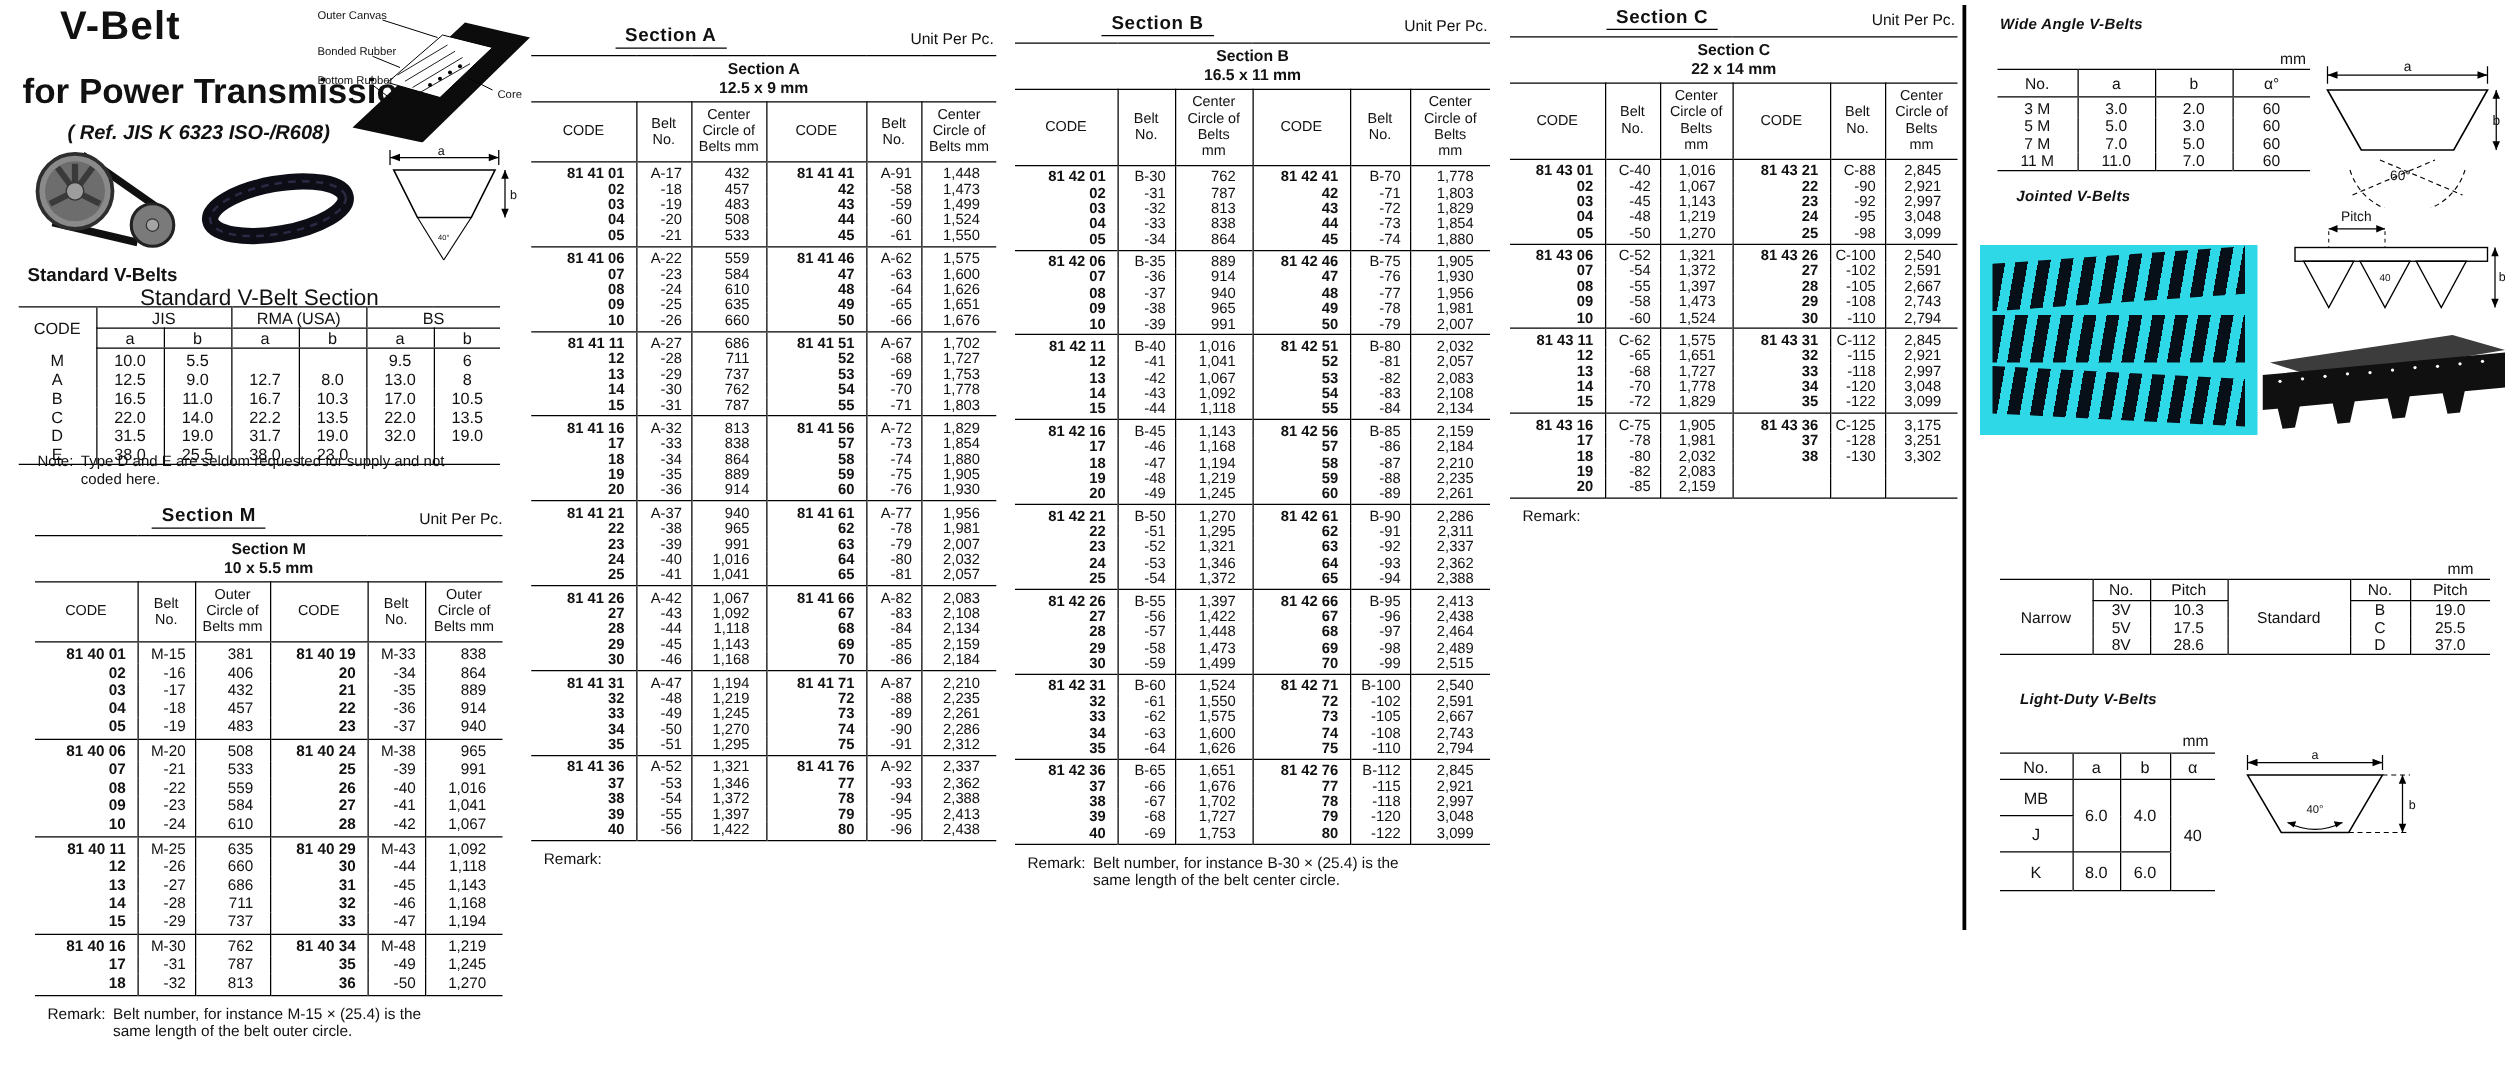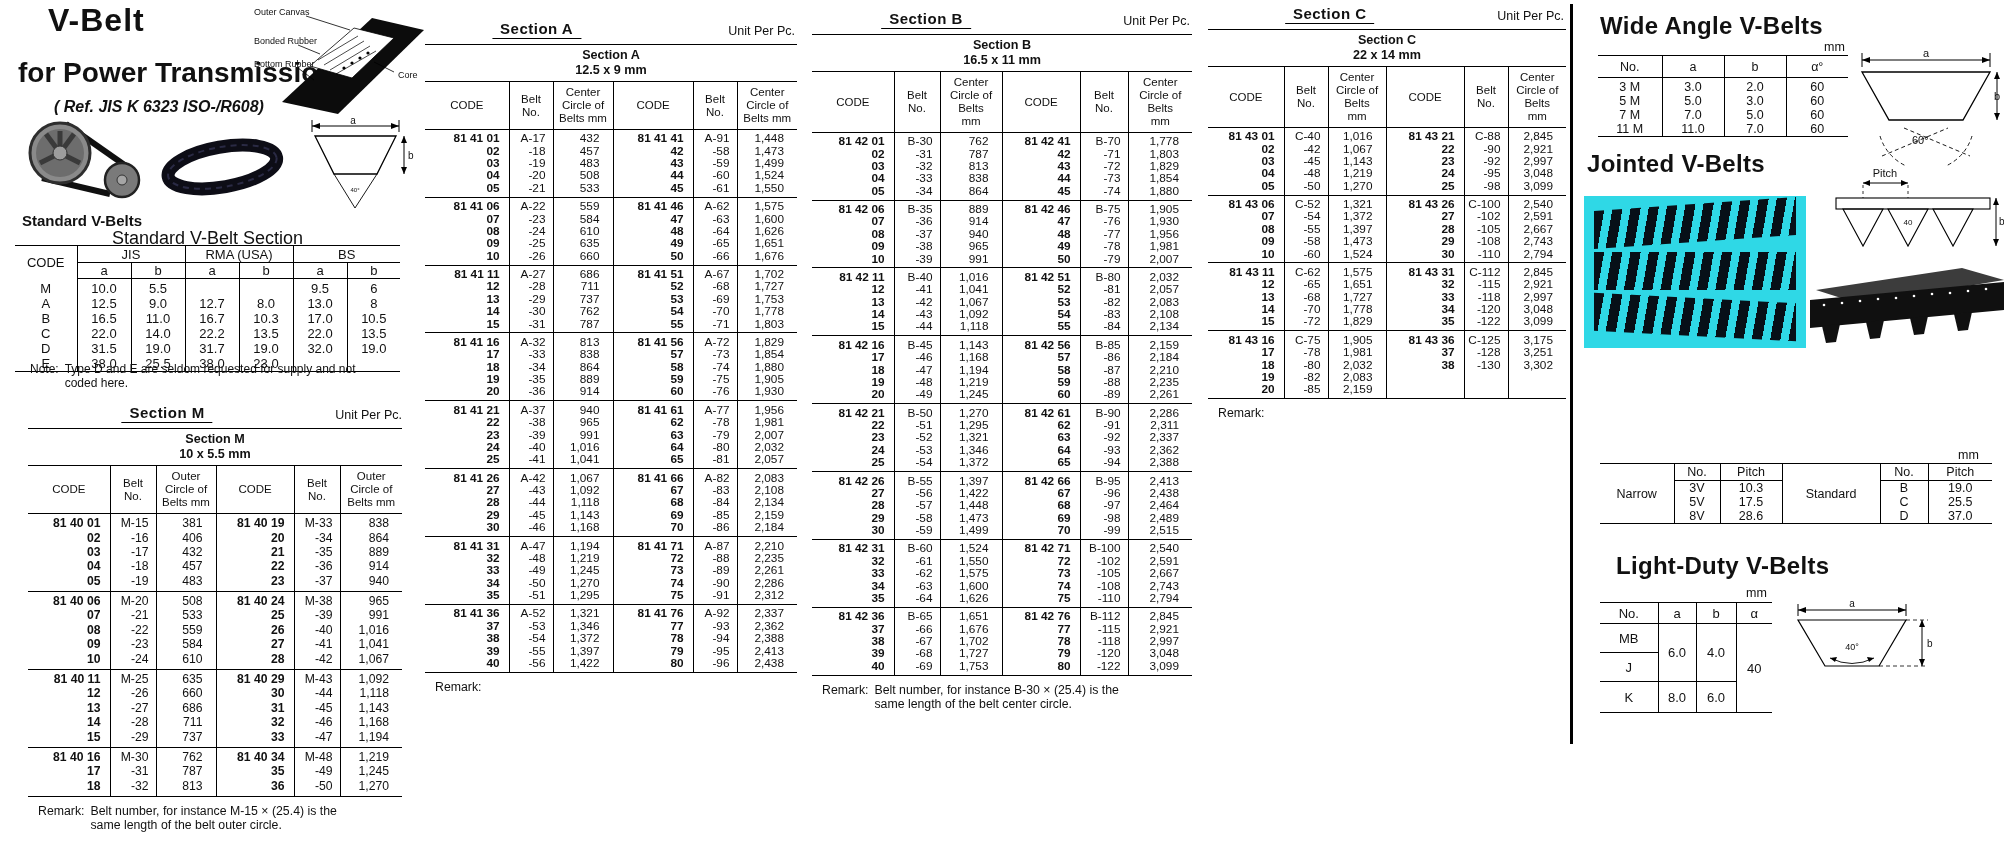--- a/index.html
+++ b/index.html
@@ -41,21 +41,21 @@
   
   .std-table{border-collapse:collapse;table-layout:fixed;width:100%;text-align:center;border-bottom:1.6px solid #000;}
   .std-table td{border-left:1px solid #000;font-size:13px;height:13px;padding:0 2px;}
   .std-table td.c1{border-left:none;}
   .std-table tr.r1 td{border-top:1.6px solid #000;height:16px;}
   .std-table tr.r1 td.grph{border-bottom:1px solid #000;}
   .std-table tr.r2 td{border-bottom:1.6px solid #000;height:15px;}
   .std-table tr.first td{padding-top:2px;}
   
   #divider{left:1570px;top:4px;width:3px;height:740px;background:#000;}
-  .script-head{font-weight:bold;font-size:24px;letter-spacing:.3px;}
+  .script-head{font-style:italic;font-weight:bold;font-size:12px;letter-spacing:.3px;}
   .mm-label{font-size:12.5px;}
   .wa-table{border-collapse:collapse;table-layout:fixed;width:250px;text-align:center;border-bottom:1.6px solid #000;}
   .wa-table td{border-left:1px solid #000;font-size:12.5px;height:13.5px;padding:0;}
   .wa-table td.c1{border-left:none;}
   .wa-table tr.h td{border-top:1.5px solid #000;border-bottom:1.1px solid #000;height:21px;}
   .wa-table tr.first td{padding-top:2px;}
   .ns-table{border-collapse:collapse;table-layout:fixed;border-bottom:1.6px solid #000;}
   .ns-table td{border-left:1px solid #000;text-align:center;font-size:12.5px;height:13.5px;padding:0;}
   .ns-table td.nl{border-left:none;}
   .ns-table tr.nsh td{border-top:1.5px solid #000;height:16px;}
@@ -1425,21 +1425,21 @@
       <polygon points="145,72 142,65 148,65" fill="#000"></polygon>
       <text x="142" y="52" font-size="11">b</text>
       <g stroke="#000" stroke-width="0.9" stroke-dasharray="4 3">
         <line x1="30" y1="108" x2="96" y2="80"></line>
           <line x1="52" y1="80" x2="118" y2="108"></line>
         <path d="M28,88 A48,48 0 0 0 120,88" fill="none"></path>
       </g>
       <text x="60" y="96" font-size="11">60°</text>
     </svg>
 
-    <div class="abs script-head" style="left:3px;top:150px;text-align:center;">Jointed V-Belts</div>
+    <div class="abs script-head" style="left:29px;top:150px;text-align:center;">Jointed V-Belts</div>
 
     <svg class="abs" style="left:244px;top:168px;" width="176" height="96" viewBox="0 0 176 96">
       <text x="57" y="9" font-size="11" text-anchor="middle">Pitch</text>
       <line x1="35" y1="15" x2="80" y2="15" stroke="#000" stroke-width="1"></line>
       <polygon points="35,15 42,12 42,18" fill="#000"></polygon>
       <polygon points="80,15 73,12 73,18" fill="#000"></polygon>
       <g stroke="#000" stroke-width="0.8" stroke-dasharray="3 3">
         <line x1="35" y1="17" x2="35" y2="30"></line>
           <line x1="80" y1="17" x2="80" y2="30"></line>
       </g>

